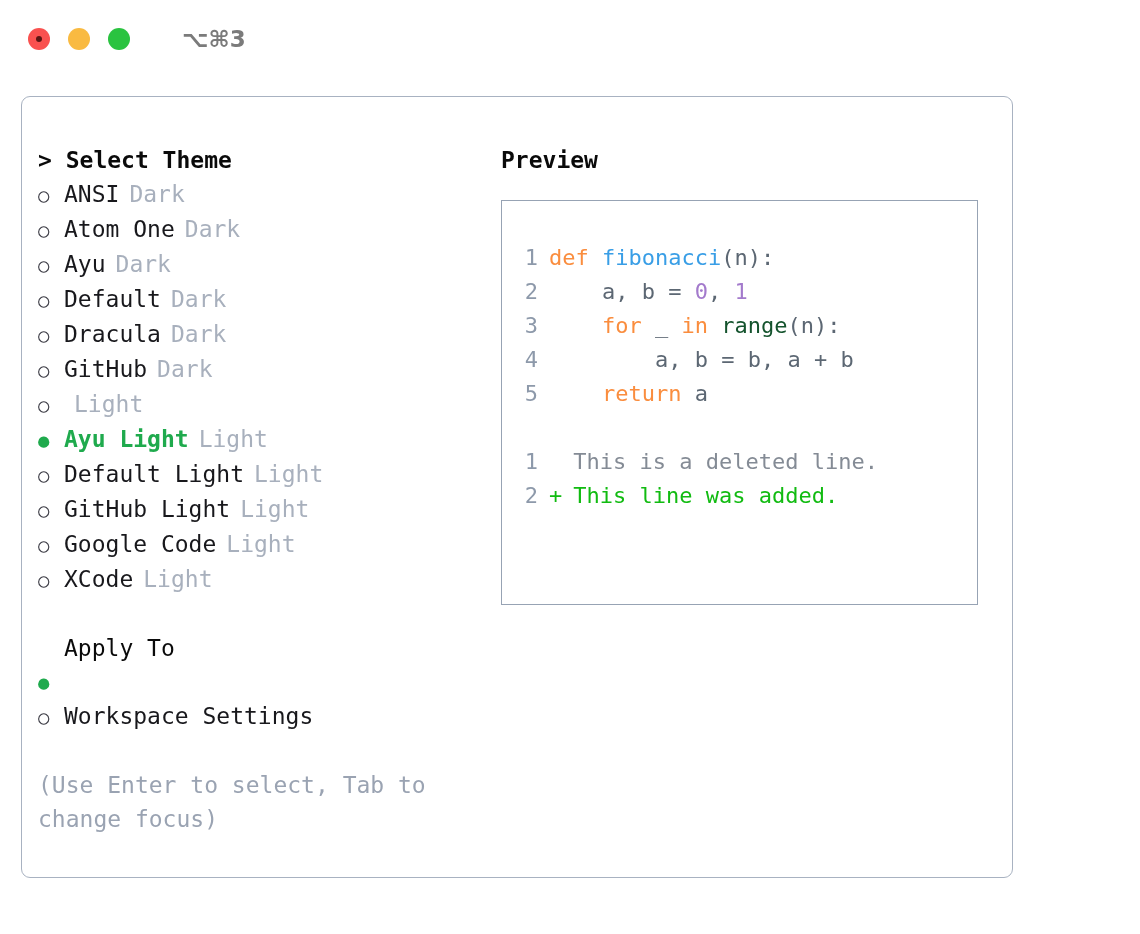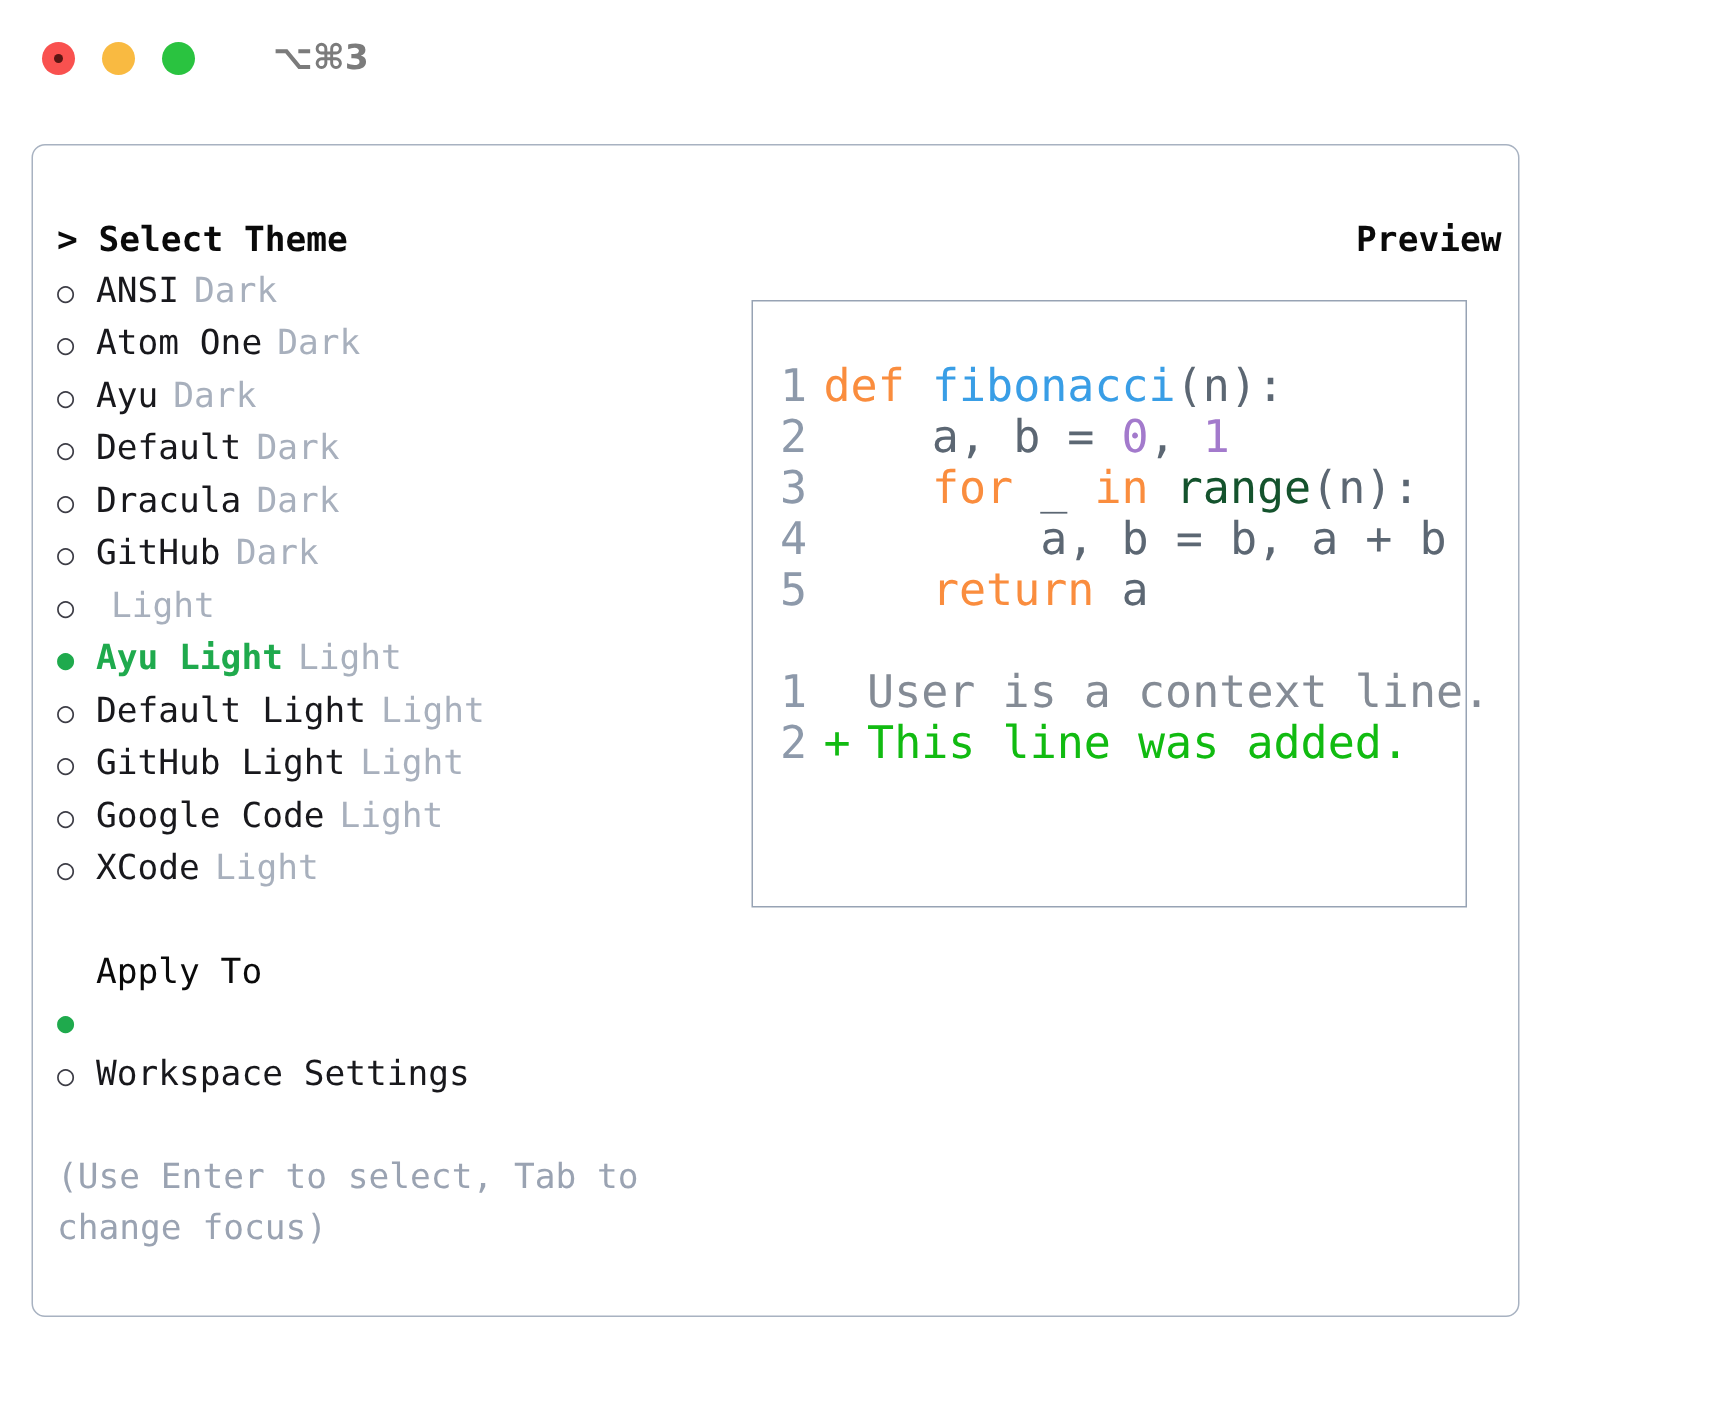--- a/index.html
+++ b/index.html
@@ -133,34 +133,33 @@
     color: #9aa3b2;
     width: 400px;
   }
 
   
   .preview-head {
     font-size: 23px;
     line-height: 34px;
     font-weight: bold;
     color: #0a0a0a;
-    text-align: right;
   }
   .preview-box {
     margin-top: 23px;
     width: 477px;
     height: 405px;
     border: 1.5px solid #97a3b4;
     box-sizing: border-box;
     background: #ffffff;
     padding: 40px 0 0 14px;
   }
 
   .code-line {
-    font-size: 30px;
+    font-size: 22px;
     line-height: 34px;
     white-space: pre;
   }
   .gutter {
     display: inline-block;
     width: 22px;
     text-align: right;
     color: #8d99aa;
   }
   .codetext { margin-left: 11px; }
@@ -234,20 +233,20 @@
       <div class="preview-box">
         <div id="code-sample">
             <div class="code-line"><span class="gutter">1</span><span class="codetext"><span class="t-kw">def</span><span class="t-pl"> </span><span class="t-fn">fibonacci</span><span class="t-pl">(n):</span></span></div>
             <div class="code-line"><span class="gutter">2</span><span class="codetext"><span class="t-pl">    a, b = </span><span class="t-num">0</span><span class="t-pl">, </span><span class="t-num">1</span></span></div>
             <div class="code-line"><span class="gutter">3</span><span class="codetext"><span class="t-pl">    </span><span class="t-kw">for</span><span class="t-pl"> _ </span><span class="t-kw">in</span><span class="t-pl"> </span><span class="t-call">range</span><span class="t-pl">(n):</span></span></div>
             <div class="code-line"><span class="gutter">4</span><span class="codetext"><span class="t-pl">        a, b = b, a + b</span></span></div>
             <div class="code-line"><span class="gutter">5</span><span class="codetext"><span class="t-pl">    </span><span class="t-kw">return</span><span class="t-pl"> a</span></span></div>
           </div>
         <div class="blankline"></div>
         <div id="diff-sample">
-            <div class="code-line"><span class="gutter">1</span><span class="codetext d-ctx"><span class="diff-mark"> </span><span> User is a context line.</span></span></div>
+            <div class="code-line"><span class="gutter">1</span><span class="codetext d-ctx"><span class="diff-mark"> </span><span> This is a deleted line.</span></span></div>
             <div class="code-line"><span class="gutter">2</span><span class="codetext d-add"><span class="diff-mark">+</span><span> This line was added.</span></span></div>
           </div>
       </div>
     </div>
 
   </div>
 </div>
 
 </body></html>

